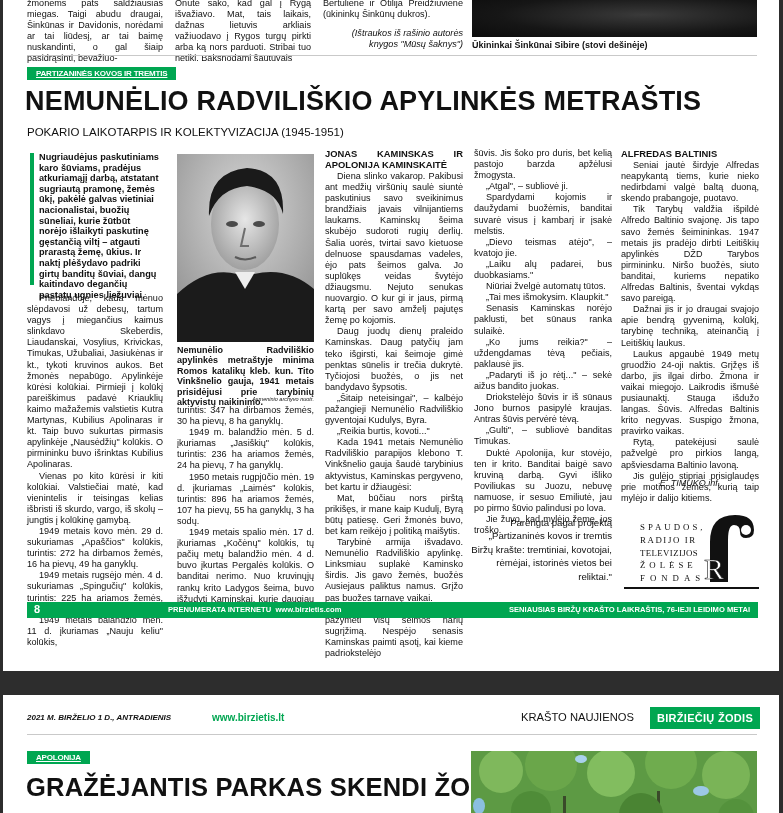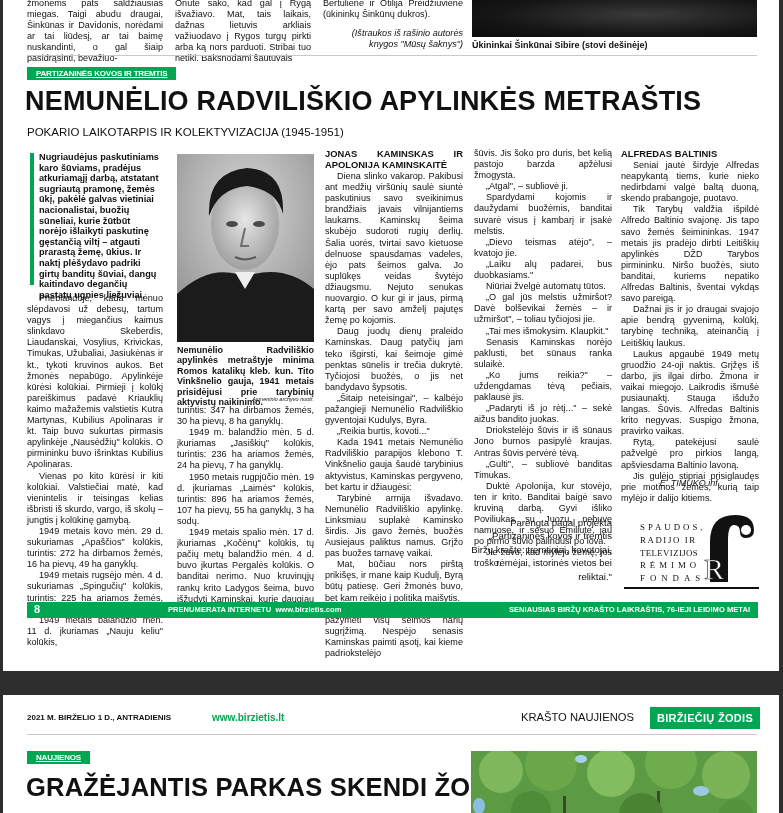--- a/index.html
+++ b/index.html
@@ -84,33 +84,32 @@
     <p>1949 metais spalio mėn. 17 d. įkuriamas „Kočėnų" kolūkis, tų pačių metų balandžio mėn. 4 d. buvo įkurtas Pergalės kolūkis. O banditai nerimo. Nuo kruvinųjų rankų krito Ladygos šeima, buvo išžudyti Kaminskai, kurie daugiau nenorėjo vergauti ponams.</p>
   </div>
 
   <div class="txt" style="left:322px; top:148px; width:138px;">
     <div class="subhead">JONAS KAMINSKAS IR APOLONIJA KAMINSKAITĖ</div>
     <p>Diena slinko vakarop. Pakibusi ant medžių viršūnių saulė siuntė paskutinius savo sveikinimus brandžiais javais vilnijantiems laukams. Kaminskų šeima skubėjo sudoroti rugių derlių. Šalia uorės, tvirtai savo kietuose delnuose spausdamas vadeles, ėjo pats šeimos galva. Jo suplūkęs veidas švytėjo džiaugsmu. Nejuto senukas nuovargio. O kur gi ir jaus, pirmą kartą per savo amželį pajutęs žemę po kojomis.</p>
     <p>Daug juodų dienų praleido Kaminskas. Daug patyčių jam teko išgirsti, kai šeimoje gimė penktas sūnelis ir trečia dukrytė. Tyčiojosi buožės, o jis net bandydavo šypsotis.</p>
     <p>„Šitaip neteisingai", – kalbėjo pažangieji Nemunėlio Radviliškio gyventojai Kudulys, Byra.</p>
     <p>„Reikia burtis, kovoti..."</p>
     <p>Kada 1941 metais Nemunėlio Radviliškio parapijos klebono T. Vinkšnelio gauja šaudė tarybinius aktyvistus, Kaminskas pergyveno, bet kartu ir džiaugėsi:</p>
+    <p>Mat, būčiau nors pirštą prikišęs, ir mane kaip Kudulį, Byrą būtų patiesę. Geri žmonės buvo, bet kam reikėjo į politiką maišytis.</p>
     <p>Tarybinė armija išvadavo. Nemunėlio Radviliškio apylinkę. Linksmiau suplakė Kaminsko širdis. Jis gavo žemės, buožės Ausiejaus paliktus namus. Grįžo pas buožes tarnavę vaikai.</p>
-    <p>Mat, būčiau nors pirštą prikišęs, ir mane kaip Kudulį, Byrą būtų patiesę. Geri žmonės buvo, bet kam reikėjo į politiką maišytis.</p>
     <p>Kaminskų šeima ruošėsi pažymėti visų šeimos narių sugrįžimą. Nespėjo senasis Kaminskas paimti ąsotį, kai kieme padriokstelėjo</p>
   </div>
 
   <div class="txt" style="left:471px; top:148px; width:138px;">
     <p class="noind">šūvis. Jis šoko pro duris, bet kelią pastojo barzda apžėlusi žmogysta.</p>
     <p>„Atgal", – subliovė ji.</p>
     <p>Spardydami kojomis ir daužydami buožėmis, banditai suvarė visus į kambarį ir įsakė melstis.</p>
     <p>„Dievo teismas atėjo", – kvatojo jie.</p>
     <p>„Laiku alų padarei, bus duobkasiams."</p>
     <p>Niūriai žvelgė automatų tūtos.</p>
-    <p>„O gal jūs melstis užmiršot? Davė bolševikai žemės – ir užmiršot", – toliau tyčiojosi jie.</p>
     <p>„Tai mes išmokysim. Klaupkit."</p>
     <p>Senasis Kaminskas norėjo paklusti, bet sūnaus ranka sulaikė.</p>
     <p>„Ko jums reikia?" – uždengdamas tėvą pečiais, paklausė jis.</p>
     <p>„Padaryti iš jo rėtį..." – sekė aižus bandito juokas.</p>
     <p>Driokstelėjo šūvis ir iš sūnaus Jono burnos pasipylė kraujas. Antras šūvis pervėrė tėvą.</p>
     <p>„Gulti", – subliovė banditas Timukas.</p>
     <p>Duktė Apolonija, kur stovėjo, ten ir krito. Banditai baigė savo kruviną darbą. Gyvi išliko Poviliukas su Juozu, nebuvę namuose, ir sesuo Emiliutė, jau po pirmo šūvio palindusi po lova.</p>
     <p>Jie žuvo, kad mylėjo žemę, jos troško.</p>
   </div>
 
@@ -123,46 +122,46 @@
     <p>Rytą, patekėjusi saulė pažvelgė pro pirkios langą, apšviesdama Baltinio lavoną.</p>
     <p>Jis gulėjo stipriai prisiglaudęs prie motinos žemės, kurią taip mylėjo ir dalijo kitiems.</p>
   </div>
   <div style="position:absolute; left:618px; top:478px; width:138px; text-align:center; font-size:9px; font-style:italic;">E. TIMUKO inf.</div>
 
   <div style="position:absolute; left:468px; top:516px; width:141px; text-align:right; font-size:9.6px; line-height:13.4px;">Parengta pagal projektą „Partizaninės kovos ir tremtis Biržų krašte: tremtiniai, kovotojai, rėmėjai, istorinės vietos bei reliktai."</div>
   <div style="position:absolute; left:621px; top:521px; font-family:'Liberation Serif',serif; font-size:8.8px; line-height:12.8px; letter-spacing:1.6px;margin-left:16px;">
     <div style="letter-spacing:3px;">SPAUDOS,</div>
     <div>RADIJO IR</div>
     <div style="letter-spacing:0.4px;">TELEVIZIJOS</div>
-    <div style="letter-spacing:4px;">RĖMIMO</div>
+    <div style="letter-spacing:4px;">ŽOLĖSE</div>
     <div style="letter-spacing:5px;">FONDAS</div>
   </div>
   <div style="position:absolute; left:699px; top:512px; width:56px; height:72px;">
     <svg width="56" height="72" viewBox="0 0 56 72">
       <path d="M8 70 L8 30 Q8 3 33 3 Q52 3 52 18 Q52 26 44 26 Q38 26 38 20 Q38 13 32 13 Q26 13 26 28 L26 70 Z" fill="#111"></path>
       <circle cx="44" cy="18" r="5" fill="#fff"></circle>
       <text x="2" y="67" font-family="Liberation Serif, serif" font-size="30" fill="#fff" stroke="#111" stroke-width="0.6">R</text>
     </svg>
   </div>
   <div style="position:absolute; left:621px; top:587px; width:135px; height:1.5px; background:#111;"></div>
 
   <div class="green" style="position:absolute; left:24px; top:602px; width:731px; height:16px;">
     <span style="position:absolute; left:7px; top:1px; color:#fff; font-weight:bold; font-size:11px;">8</span>
     <span style="position:absolute; left:141px; top:3px; color:#fff; font-weight:bold; font-size:7.6px; white-space:pre;">PRENUMERATA INTERNETU  www.birzietis.com</span>
     <span style="position:absolute; right:8px; top:3px; color:#fff; font-weight:bold; font-size:7.6px; white-space:nowrap;">SENIAUSIAS BIRŽŲ KRAŠTO LAIKRAŠTIS, 76-IEJI LEIDIMO METAI</span>
   </div>
 </div>
 
 <div class="page" id="page2">
-  <div style="position:absolute; left:24px; top:18px; font-weight:bold; font-size:8px;">2021 M. BIRŽELIO 1 D., ANTRADIENIS</div>
+  <div style="position:absolute; left:24px; top:18px; font-weight:bold; font-size:8px;font-style:italic;">2021 M. BIRŽELIO 1 D., ANTRADIENIS</div>
   <div style="position:absolute; left:209px; top:17px; font-weight:bold; font-size:10px; color:#00a651;">www.birzietis.lt</div>
   <div style="position:absolute; left:518px; top:16px; font-weight:normal; font-size:11.2px;">KRAŠTO NAUJIENOS</div>
   <div class="green" style="position:absolute; left:647px; top:12px; width:110px; height:22px; color:#fff; font-weight:bold; font-size:11px; line-height:22px; text-align:center; letter-spacing:0.3px;">BIRŽIEČIŲ ŽODIS</div>
   <div class="rule" style="left:24px; top:39px; width:730px;"></div>
-  <div class="tag green" style="left:24px; top:56px;">NAUJIENOS</div>
+  <div class="tag green" style="left:24px; top:56px;">APOLONIJA</div>
   <div style="position:absolute; left:23px; top:78px; font-weight:bold; font-size:25.5px; white-space:nowrap; letter-spacing:0.2px;">GRAŽĖJANTIS PARKAS SKENDI ŽOLĖSE</div>
   <div style="position:absolute; left:468px; top:56px; width:286px; height:80px; background:linear-gradient(180deg,#6aa850 0%,#4e8a36 40%,#3c7528 100%);">
     <svg width="286" height="80" viewBox="0 0 286 80">
       <rect width="286" height="80" fill="#5d9a44"></rect>
       <circle cx="30" cy="20" r="22" fill="#7fb85c"></circle>
       <circle cx="80" cy="14" r="26" fill="#6aa64a"></circle>
       <circle cx="140" cy="22" r="24" fill="#82bd5f"></circle>
       <circle cx="200" cy="12" r="26" fill="#6fac4e"></circle>
       <circle cx="255" cy="24" r="24" fill="#7ab457"></circle>
       <ellipse cx="230" cy="40" rx="8" ry="5" fill="#9cc8e6"></ellipse>

